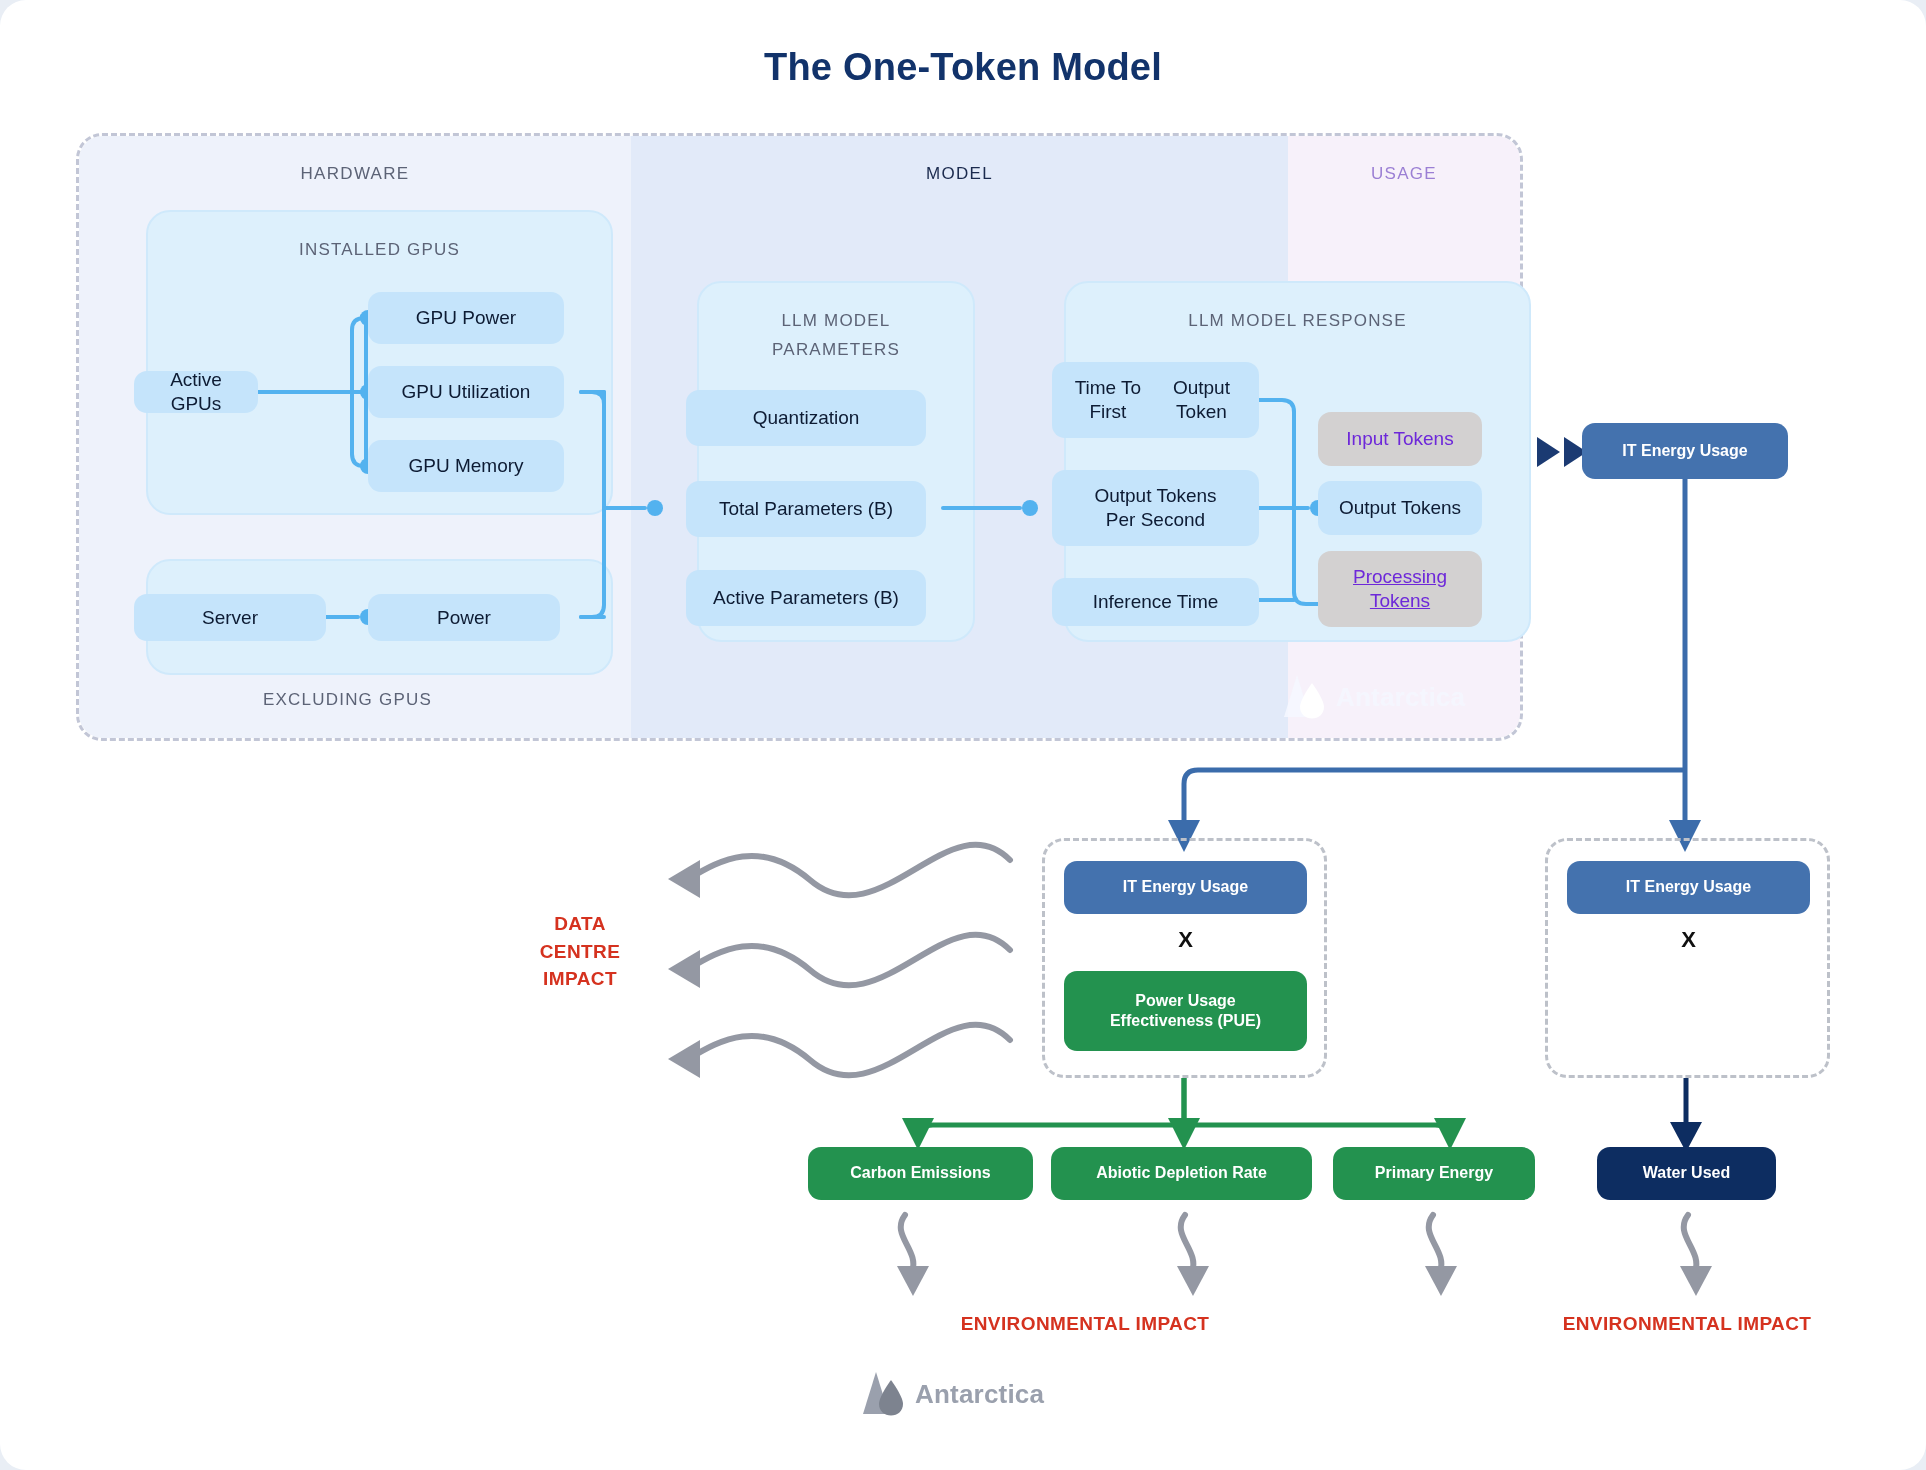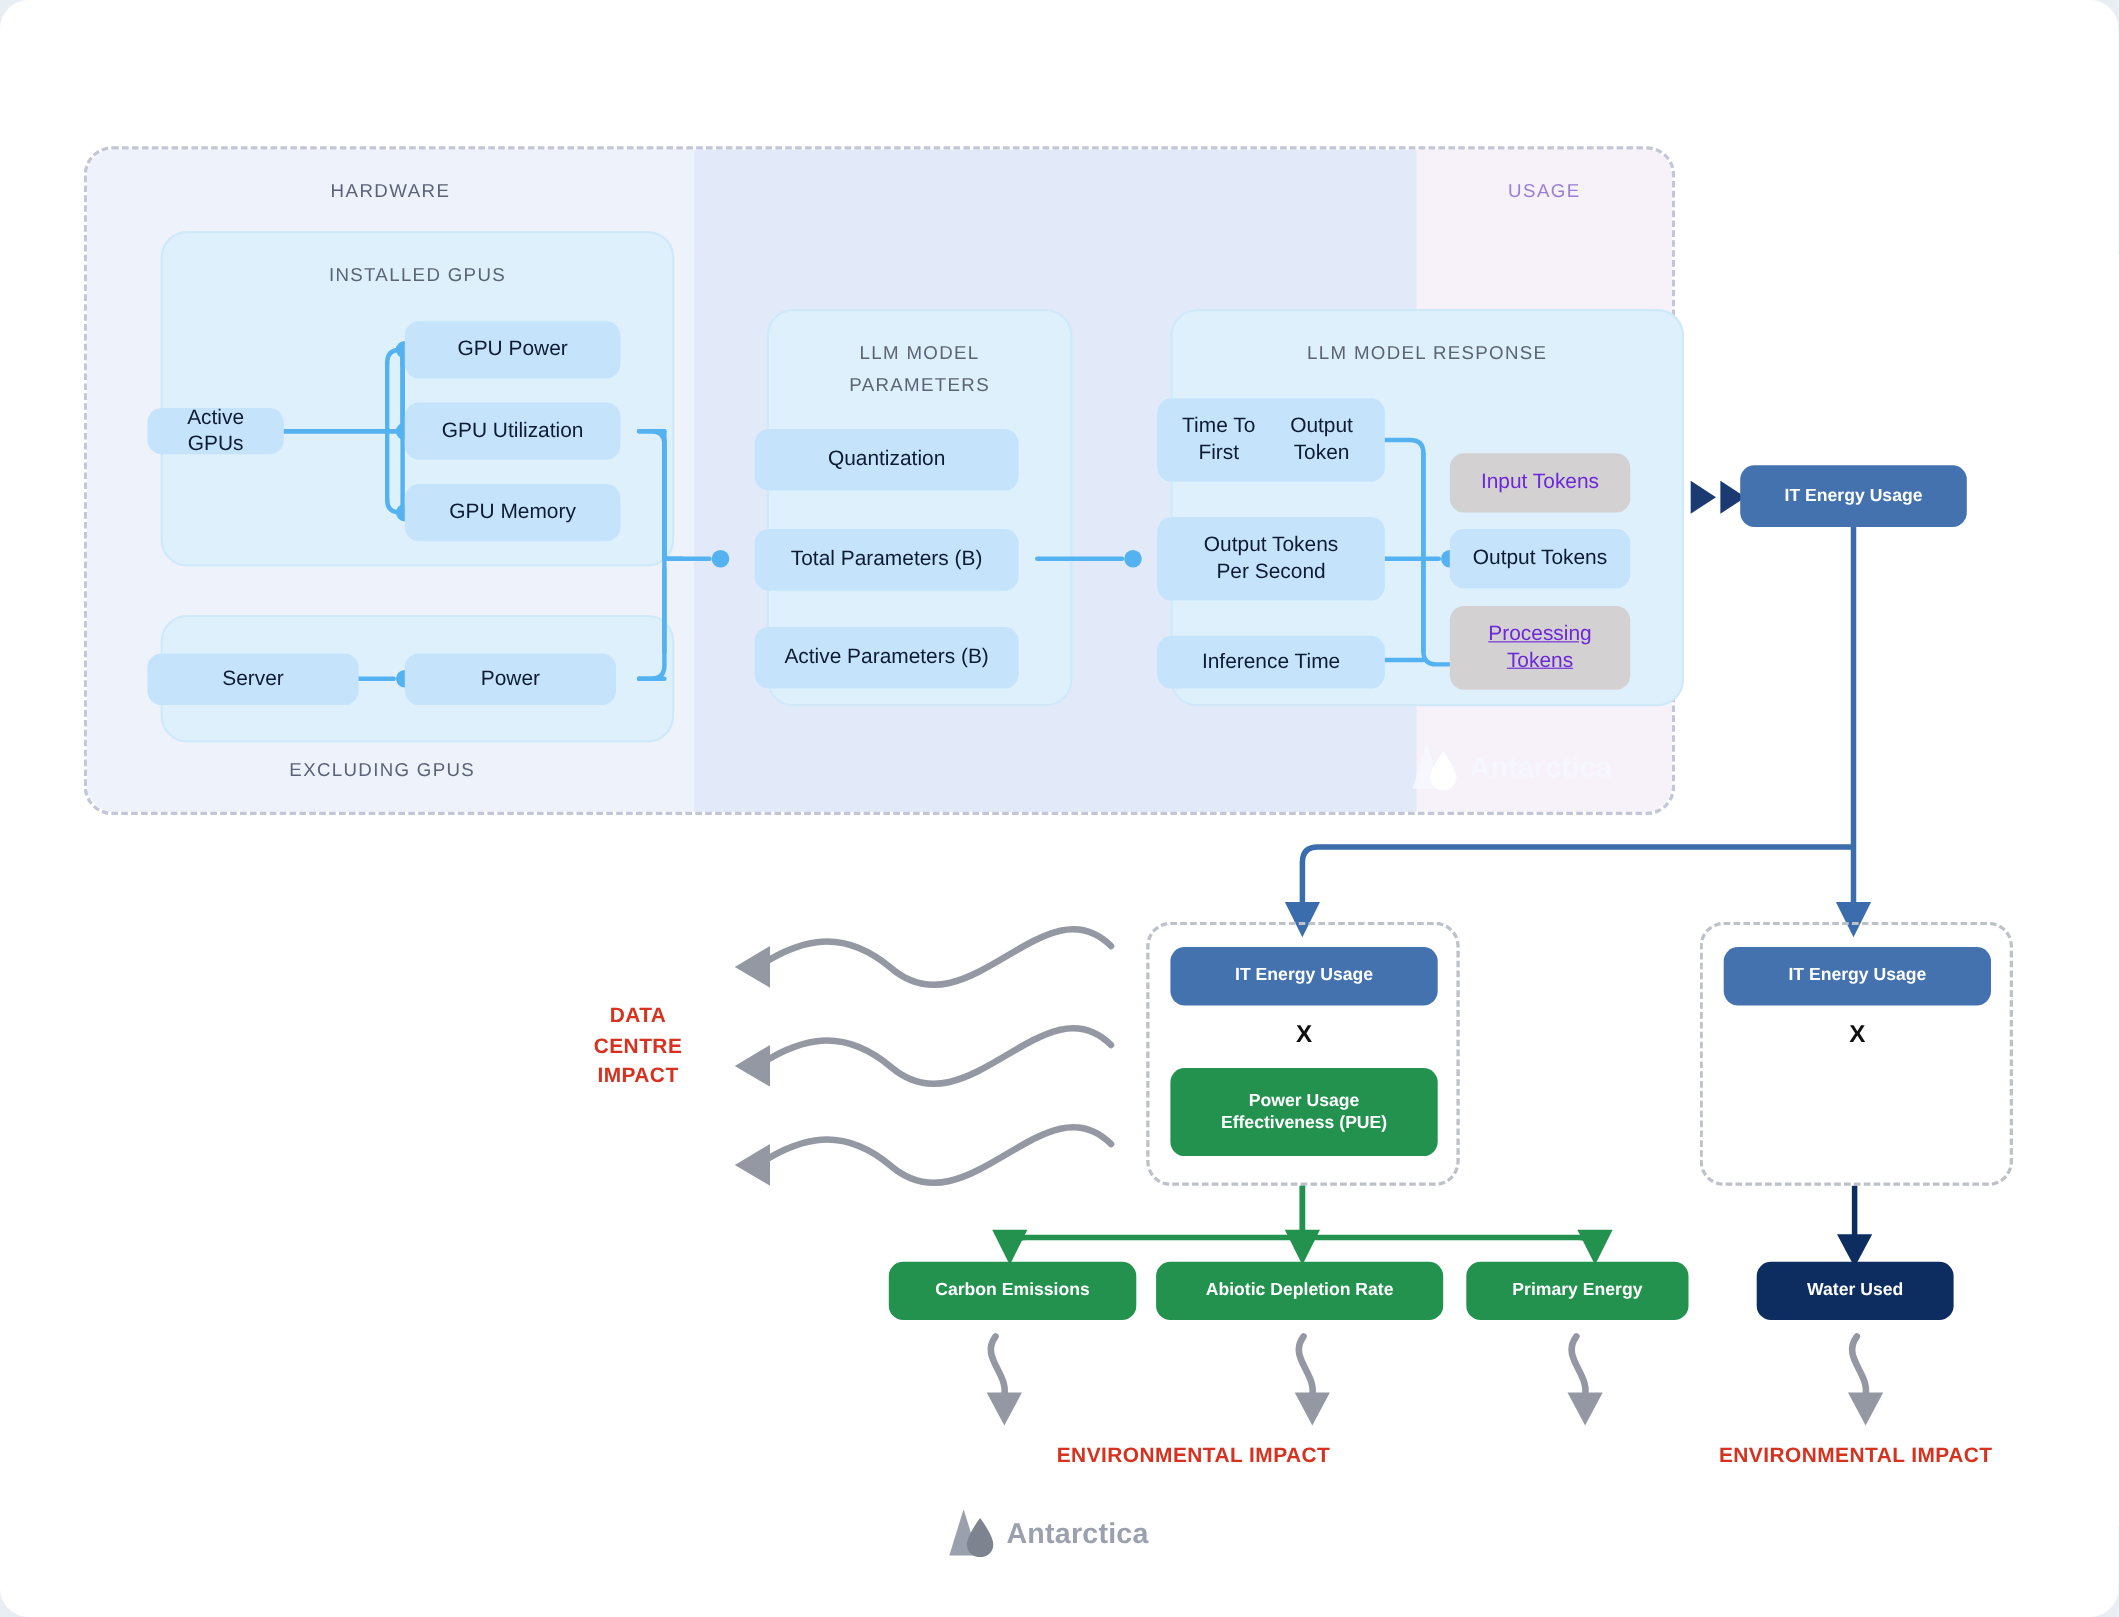--- a/index.html
+++ b/index.html
@@ -79,27 +79,29 @@
   .logo-wm{left:1283px;top:673px;}
   .logo-wm .word{color:#f5f7ff;opacity:.92;}
   .logo-bottom{left:862px;top:1370px;}
   .logo-bottom .word{color:#9aa0ad;}
 </style>
 </head>
 <body>
 
 <div id="page">
 
+  <div class="abs title">The One-Token Model</div>
 
   <div class="abs col-hw"></div>
   <div class="abs col-md"></div>
   <div class="abs col-us"></div>
   <div class="abs dashed-main"></div>
 
   <div class="abs col-label lbl-hw">HARDWARE</div>
+  <div class="abs col-label lbl-md">MODEL</div>
   <div class="abs col-label lbl-us">USAGE</div>
 
   <div class="abs group grp-installed">
     <div class="group-hdr" style="top:28px;">INSTALLED GPUS</div>
   </div>
   <div class="abs group grp-excluding"></div>
   <div class="abs" style="left:114px;top:690px;width:467px;">
     <div class="group-hdr" style="position:static;">EXCLUDING GPUS</div>
   </div>
 

